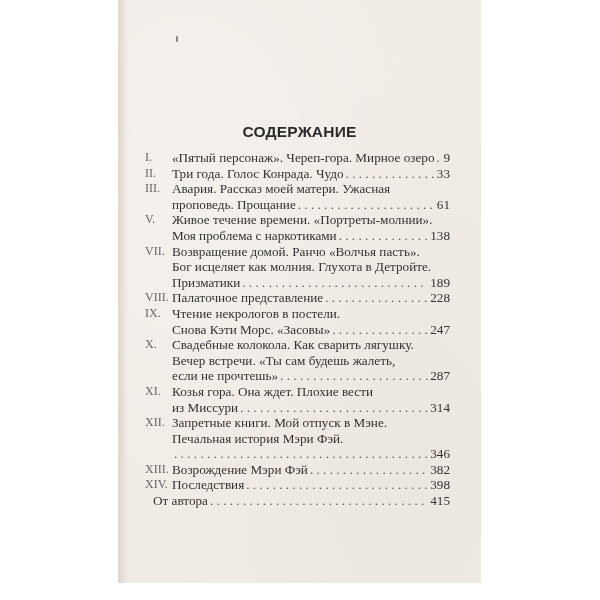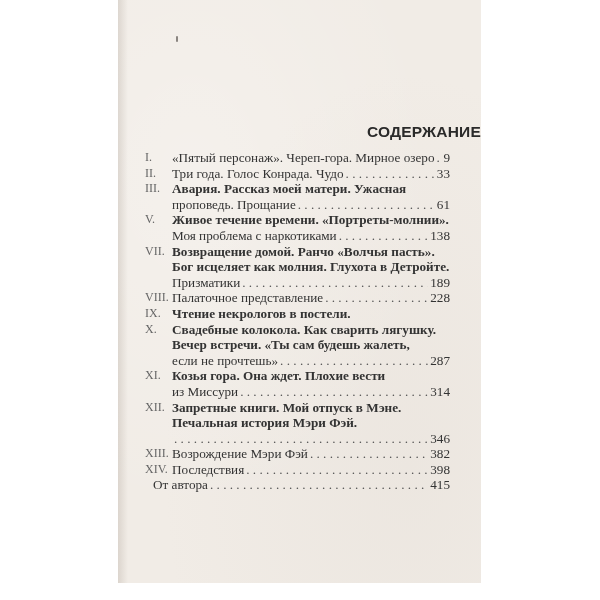--- a/index.html
+++ b/index.html
@@ -13,30 +13,30 @@
       background-image:
         radial-gradient(ellipse at 20% 30%, rgba(255,255,255,0.25), transparent 60%),
         radial-gradient(ellipse at 80% 80%, rgba(200,190,180,0.12), transparent 60%);
     }
     .page-shadow {
       position: absolute; left: 0; top: 0; width: 10px; height: 100%;
       background: linear-gradient(to right, rgba(180,170,160,0.35), rgba(180,170,160,0));
     }
     .speck { position: absolute; left: 58px; top: 36px; width: 2px; height: 6px; background: #8a8580; border-radius: 1px; }
     .title {
-      position: absolute; left: 0; width: 100%; top: 123px; text-align: right;
+      position: absolute; left: 0; width: 100%; top: 123px; text-align: center;
       font-family: "Liberation Sans", "DejaVu Sans", sans-serif; font-weight: bold;
       font-size: 15.5px; color: #2a2a2a; letter-spacing: 0.2px;
     }
     .toc { position: absolute; left: 27px; top: 150px; width: 305px; }
     .entry { position: relative; color: #333; font-size: 13.2px; line-height: 15.6px; }
     .numeral { position: absolute; left: 0; top: 0; width: 28px; color: #666; font-size: 12px; }
     .lines { margin-left: 27px; }
     .entry.no-num .lines { margin-left: 8px; }
-    .line { white-space: nowrap; overflow: hidden; font-weight: bold; }
+    .line { white-space: nowrap; overflow: hidden; }
     .last-line { display: flex; align-items: baseline; }
     .last-text { white-space: nowrap; flex: 0 0 auto; }
     .leader { flex: 1 1 auto; overflow: hidden; white-space: nowrap; color: #555; letter-spacing: 2.6px; margin: 0 2px; }
     .leader::before { content: ". . . . . . . . . . . . . . . . . . . . . . . . . . . . . . . . . . . . . . . . . . . . . . . . . ."; letter-spacing: 0; }
     .pagenum { flex: 0 0 auto; text-align: right; color: #333; }
   </style>
 </head>
 <body>
 
 <div class="page">
@@ -105,20 +105,25 @@
             <span class="last-text">Палаточное представление</span>
             <span class="leader"></span>
             <span class="pagenum">228</span>
           </div>
         </div>
       </div>
       <div class="entry">
         <span class="numeral">IX.</span>
         <div class="lines">
           <div class="line">Чтение некрологов в постели.</div>
+          <div class="last-line">
+            <span class="last-text">Снова Кэти Морс. «Засовы»</span>
+            <span class="leader"></span>
+            <span class="pagenum">247</span>
+          </div>
         </div>
       </div>
       <div class="entry">
         <span class="numeral">X.</span>
         <div class="lines">
           <div class="line">Свадебные колокола. Как сварить лягушку.</div>
           <div class="line">Вечер встречи. «Ты сам будешь жалеть,</div>
           <div class="last-line">
             <span class="last-text">если не прочтешь»</span>
             <span class="leader"></span>

